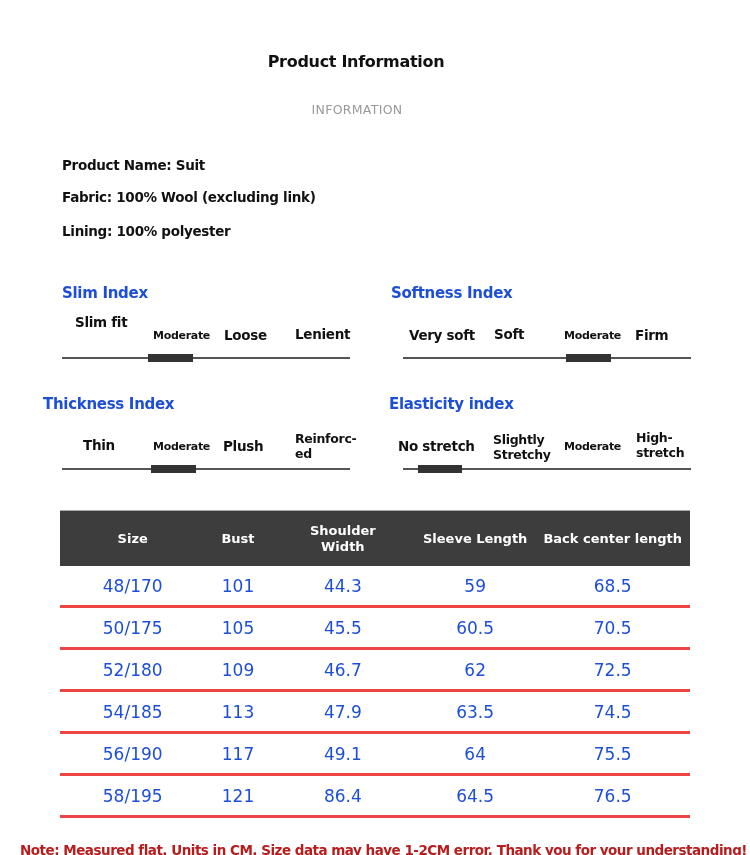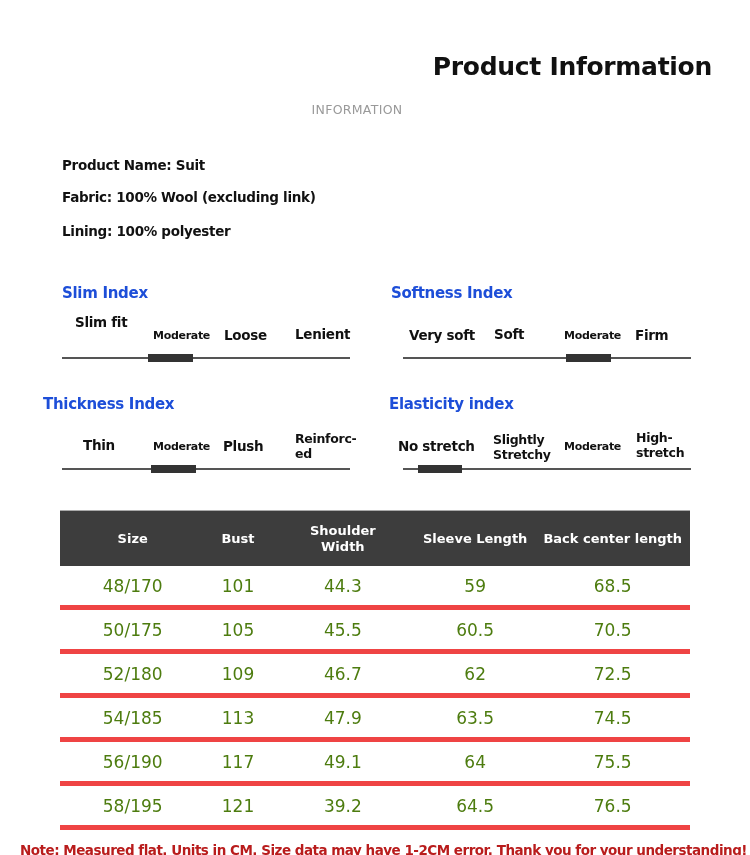--- a/index.html
+++ b/index.html
@@ -1,29 +1,29 @@
 <!DOCTYPE html>
 <html><head>
 <meta charset="utf-8">
 <style>
   html, body { margin: 0; padding: 0; background: #ffffff; }
   body { width: 750px; height: 855px; position: relative; font-family: "DejaVu Sans", sans-serif; color: #111; overflow: hidden; }
   .abs { position: absolute; }
-  .title { left: 0; width: 712px; top: 52px; text-align: right; font-size: 25px; font-weight: bold; color: #111; letter-spacing: -0.3px; }
+  .title { left: 0; width: 712px; top: 52px; text-align: center; font-size: 16px; font-weight: bold; color: #111; letter-spacing: -0.3px; }
   .subtitle { left: 0; width: 714px; top: 102px; text-align: center; font-size: 12.5px; font-weight: normal; color: #999; letter-spacing: 0.3px; }
   .info-line { left: 62px; font-size: 13.5px; font-weight: bold; color: #111; letter-spacing: -0.3px; text-align: center; }
   .idx-title { font-size: 15px; font-weight: bold; color: #1d4ed8; letter-spacing: -0.3px; }
   .idx-label { font-size: 13.5px; font-weight: bold; color: #111; letter-spacing: -0.3px; line-height: 16px; }
   .idx-label.small { font-size: 11px; }
   .idx-label.two { font-size: 12.5px; line-height: 15px; }
   .idx-line { height: 2px; background: #555; }
   .idx-bar { height: 8px; background: #333; }
   table.size { position: absolute; left: 60px; top: 510px; width: 630px; border-collapse: collapse; }
   table.size th { background: #3d3d3d; color: #fff; font-size: 13px; font-weight: bold; height: 39px; padding: 8px; text-align: center; line-height: 16px; border-top: 1px solid #aaa; }
-  table.size td { height: 39px; font-size: 17px; color: #4d7c0f; text-align: center; padding: 0; border-bottom: 5px solid #ef4444; }
+  table.size td { height: 39px; font-size: 17px; color: #1d4ed8; text-align: center; padding: 0; border-bottom: 3px solid #ef4444; }
   table.size tr:first-child td { }
   .note { left: 20px; top: 842px; font-size: 13.5px; font-weight: bold; color: #b91c1c; letter-spacing: -0.5px; white-space: nowrap; }
 </style>
 </head>
 <body>
 
 <div class="abs title">Product Information</div>
 <div class="abs subtitle">INFORMATION</div>
 
 <div class="abs info-line" style="top:157px">Product Name: Suit</div>
@@ -119,20 +119,20 @@
     <tr>
       <td>56/190</td>
       <td>117</td>
       <td>49.1</td>
       <td>64</td>
       <td>75.5</td>
     </tr>
     <tr>
       <td>58/195</td>
       <td>121</td>
-      <td>39.2</td>
+      <td>86.4</td>
       <td>64.5</td>
       <td>76.5</td>
     </tr>
   </tbody>
 </table>
 
 <div class="abs note">Note: Measured flat. Units in CM. Size data may have 1-2CM error. Thank you for your understanding!</div>
 
 </body></html>

